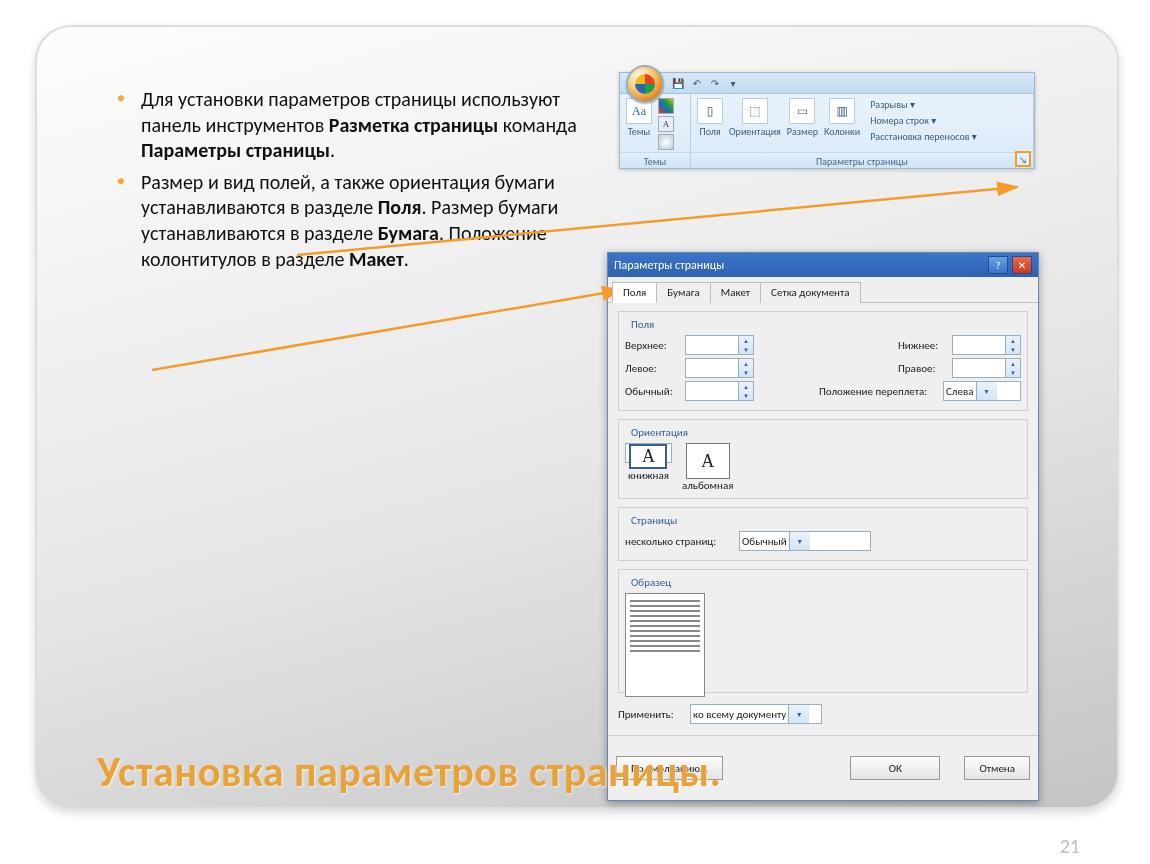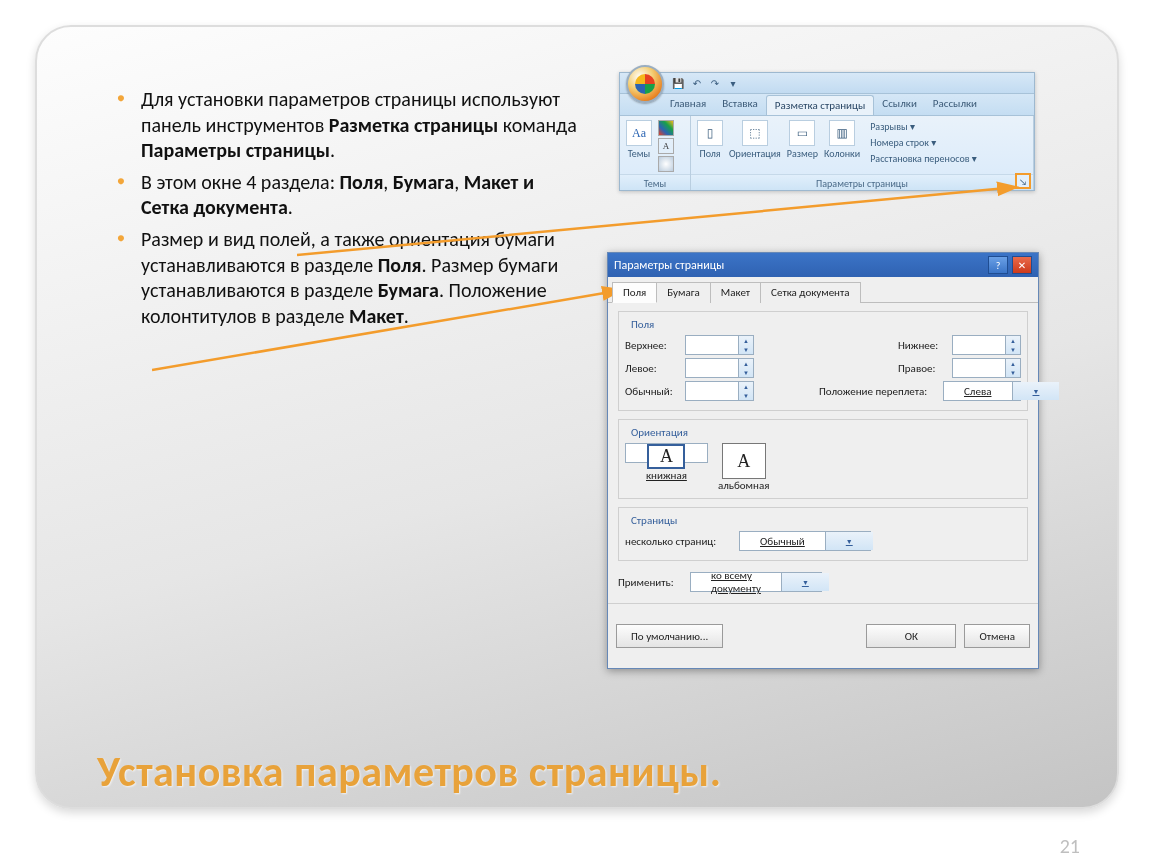--- a/index.html
+++ b/index.html
@@ -237,21 +237,21 @@
   .spin .arrows span{
     flex:1;display:flex;align-items:center;justify-content:center;
     font-size:6px;color:#355f9b;
   }
   .sel{
     display:inline-flex;
     border:1px solid #9aaec1;
     background:#fff;
     height:18px;align-items:center;
   }
-  .sel span{padding:0 20px;text-decoration:underline;}
+  .sel span{padding:0 2px;}
   .sel .dd{
     width:16px;height:100%;border-left:1px solid #9aaec1;
     background:linear-gradient(#eaf2fa,#d2e5f6);
     display:flex;align-items:center;justify-content:center;
     font-size:7px;color:#355f9b;
   }
   .orient{
     display:inline-flex;flex-direction:column;align-items:center;
     margin-right:10px;
   }
@@ -289,44 +289,33 @@
 </head>
 <body>
 
 <div class="slide">
 
   <ul class="body">
     <li>
       <span>Для установки параметров страницы используют панель инструментов </span><b>Разметка страницы</b><span> команда </span><b>Параметры страницы</b><span>.</span>
     </li>
     <li>
-      <span>В этом окне 4 раздела: </span><b>Поля</b><span>, </span><b>Бумага</b><span>, </span><b>Макет и Сетка документа</b><span>.</span>
-    </li>
-    <li>
       <span>Размер и вид полей, а также ориентация бумаги устанавливаются в разделе </span><b>Поля</b><span>. Размер бумаги устанавливаются в разделе </span><b>Бумага</b><span>. Положение колонтитулов в разделе </span><b>Макет</b><span>.</span>
     </li>
   </ul>
 
   <div class="ribbon">
     <div class="qat">
       <div class="office-btn">
           <div class="office-inner"></div>
         </div>
       <span class="qat-ico">💾</span>
       <span class="qat-ico">↶</span>
       <span class="qat-ico">↷</span>
       <span class="qat-ico">▾</span>
-    </div>
-    <div class="tabs">
-      <div style="width:42px"></div>
-      <div class="tab">Главная</div>
-      <div class="tab">Вставка</div>
-      <div class="tab active">Разметка страницы</div>
-      <div class="tab">Ссылки</div>
-      <div class="tab">Рассылки</div>
     </div>
     <div class="ribrow">
       <div class="group" style="width:58px">
         <div class="hstack">
           <div class="vstack">
             <div class="big-ico" style="font-family:serif;color:#2a64b3;">Aa</div>
             <span class="mini">Темы</span>
           </div>
           <div class="vstack" style="gap:2px">
             <div style="width:14px;height:14px;border:1px solid #aaa;background:linear-gradient(45deg,#e74122,#2a64b3,#18a04a,#f5b71c)"></div>
@@ -460,32 +449,48 @@
         <div class="fs-title">Страницы</div>
         <div class="field-row">
           <span style="width:110px">несколько страниц:</span>
           <span class="sel" style="width:130px">
               <span>Обычный</span>
               <span class="dd">▼</span>
             </span>
         </div>
       </div>
 
+      <div class="fs" style="height:110px">
+        <div class="fs-title">Образец</div>
+        <div class="preview">
+          <div></div>
+            <div></div>
+            <div></div>
+            <div></div>
+            <div></div>
+            <div></div>
+            <div></div>
+            <div></div>
+            <div></div>
+            <div></div>
+            <div></div>
+        </div>
+      </div>
 
       <div class="field-row" style="margin-top:11px">
         <span style="width:68px">Применить:</span>
         <span class="sel" style="width:130px">
             <span>ко всему документу</span>
             <span class="dd">▼</span>
           </span>
       </div>
     </div>
     <div class="footer">
       <div class="btn">По умолчанию...</div>
-      <div style="display:flex;gap:8px">
+      <div style="display:flex;gap:24px">
         <div class="btn" style="width:60px">ОК</div>
         <div class="btn">Отмена</div>
       </div>
     </div>
   </div>
 
   <svg class="arrow" style="left:260px;top:150px;width:740px;height:90px">
     <defs>
         <marker id="ah1" markerWidth="10" markerHeight="10" refX="8" refY="3" orient="auto">
           <path d="M0,0 L0,6 L9,3 z" fill="#f39c2c"></path>

